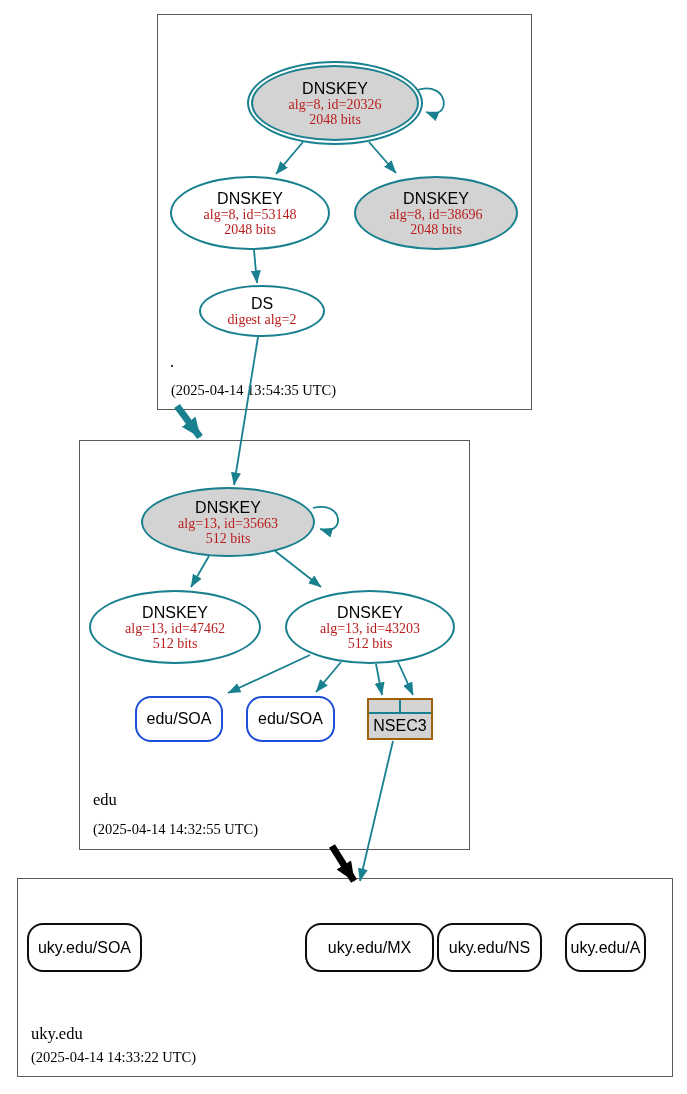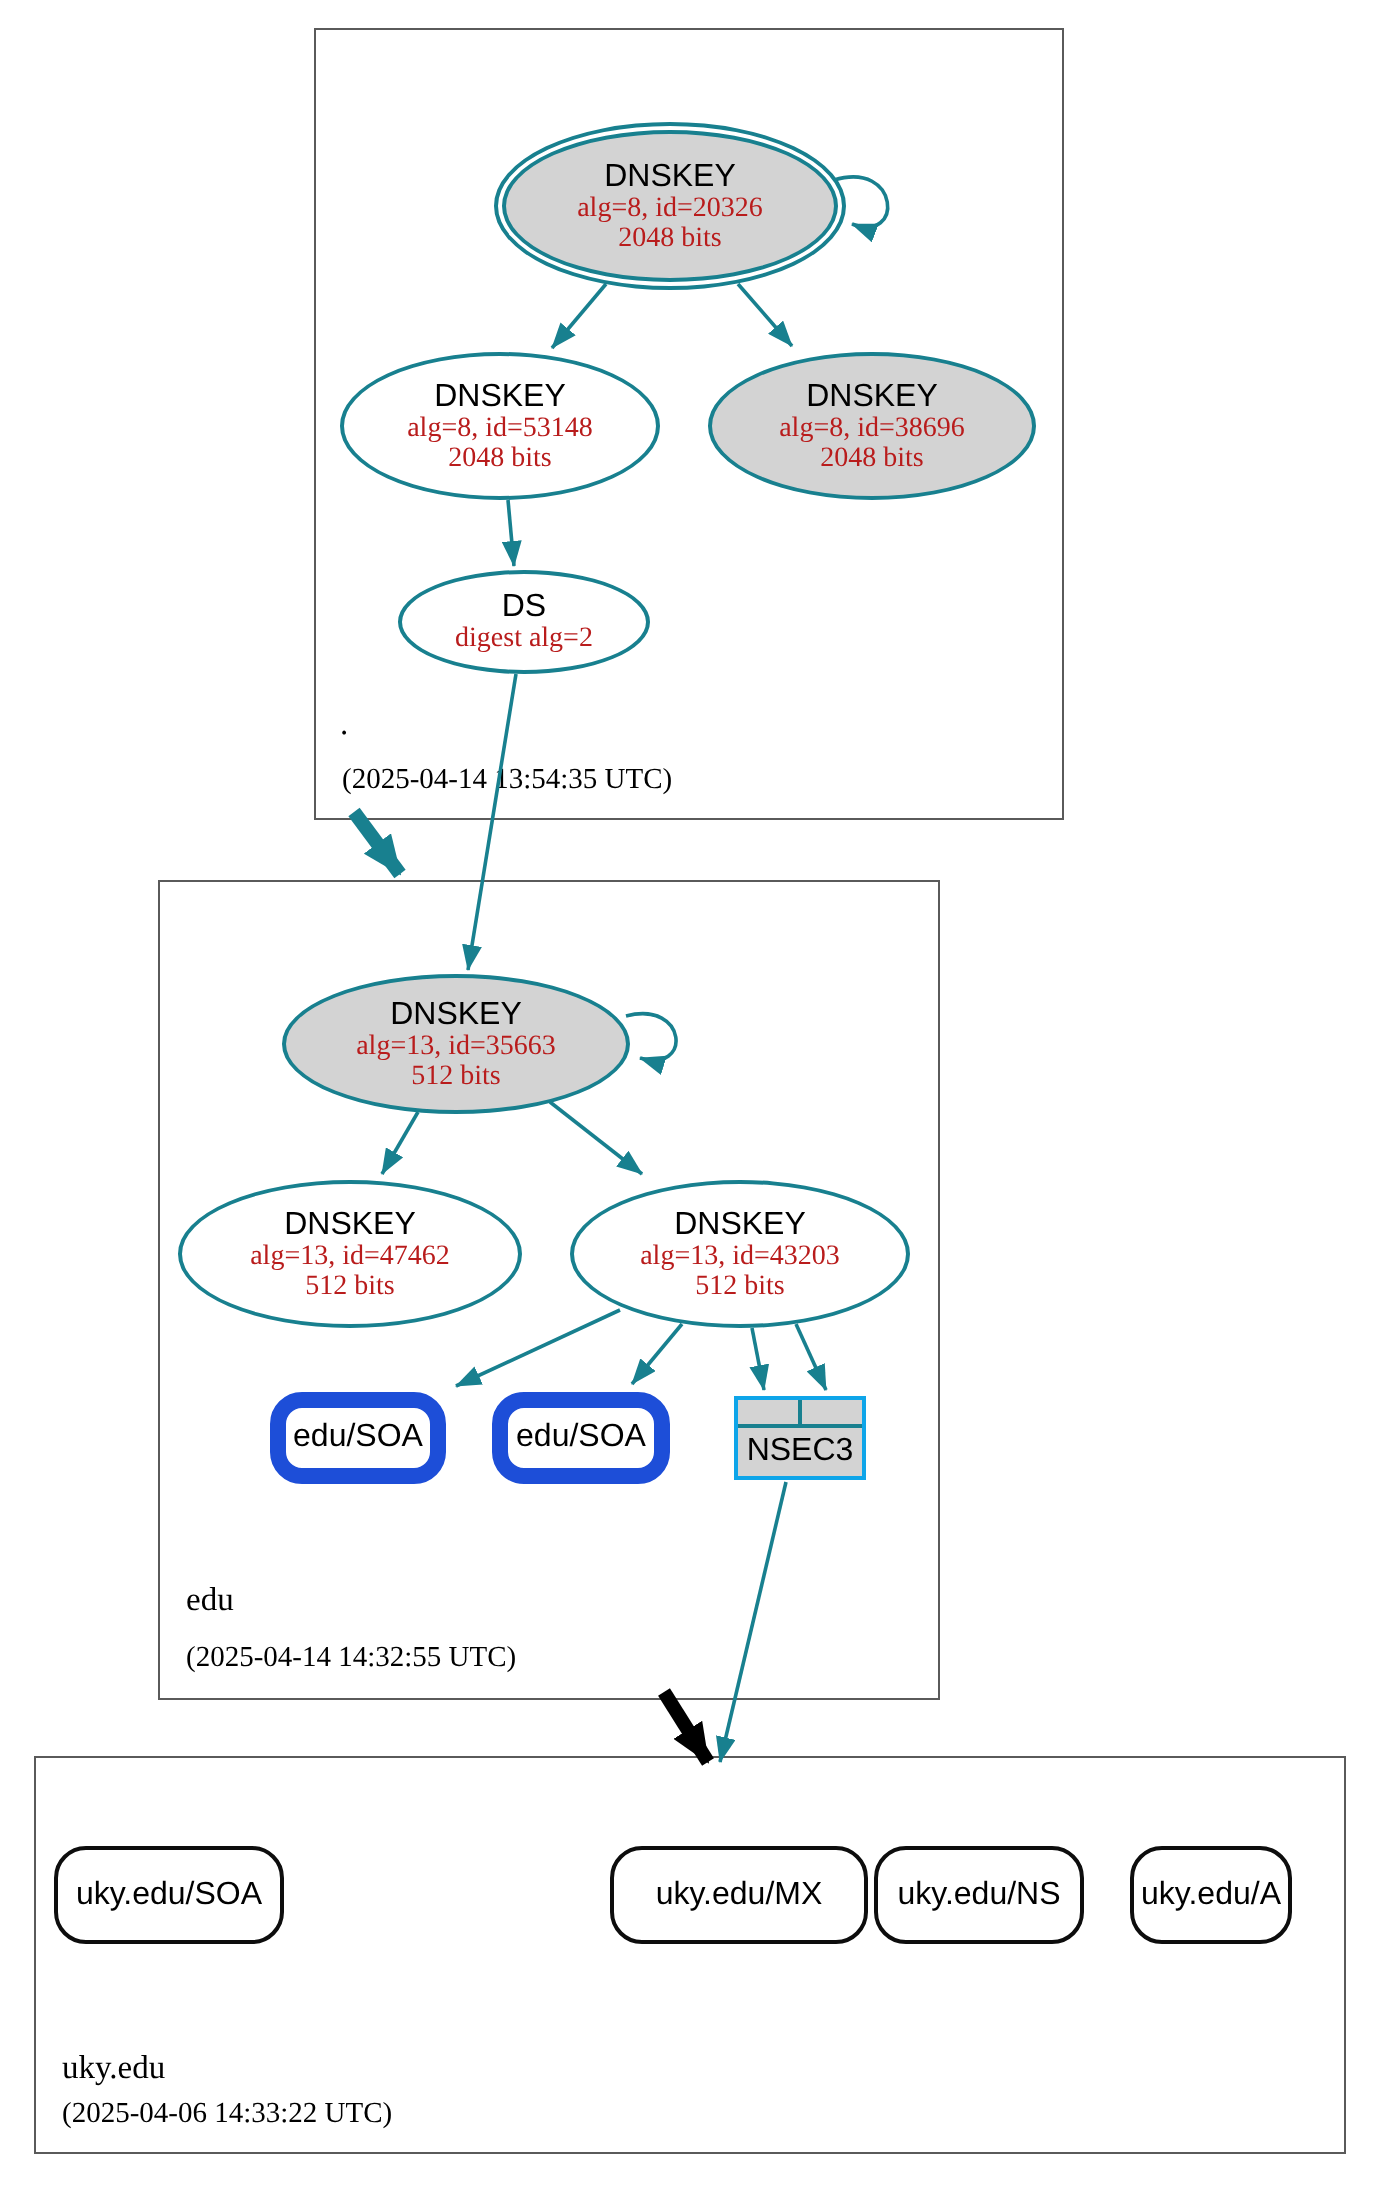--- a/index.html
+++ b/index.html
@@ -18,24 +18,24 @@
   .double-outer{position:absolute;border-radius:50%;border:2px solid #18808f;background:#fff;z-index:3;box-sizing:border-box;}
   .double-inner{position:absolute;left:2px;top:2px;right:2px;bottom:2px;border-radius:50%;
                 border:2px solid #18808f;background:#d3d3d3;display:flex;flex-direction:column;
                 align-items:center;justify-content:center;text-align:center;box-sizing:border-box;}
   .node-title{font-family:"Liberation Sans",sans-serif;font-size:16px;line-height:17px;color:#000;}
   .node-detail{font-family:"Liberation Serif",serif;font-size:14px;line-height:15px;color:#b91c1c;}
   
   .rrset{position:absolute;border-radius:16px;display:flex;align-items:center;justify-content:center;
          text-align:center;z-index:3;box-sizing:border-box;background:#fff;}
   .rr-label{font-family:"Liberation Sans",sans-serif;font-size:16px;color:#000;}
-  .rr-teal{border:8px solid #1d4ed8;}
+  .rr-teal{border:2px solid #1d4ed8;}
   .rr-black{border:2px solid #0d0d0d;}
   
-  .nsec3{position:absolute;border:2px solid #0ea5e9;background:#d3d3d3;z-index:3;box-sizing:border-box;
+  .nsec3{position:absolute;border:2px solid #a16207;background:#d3d3d3;z-index:3;box-sizing:border-box;
          display:flex;flex-direction:column;}
   .nsec3-row{height:12px;border-bottom:2px solid #18808f;display:flex;}
   .nsec3-cell{flex:1;}
   .nsec3-cell + .nsec3-cell{border-left:2px solid #18808f;}
   .nsec3-label{flex:1;display:flex;align-items:center;justify-content:center;
                font-family:"Liberation Sans",sans-serif;font-size:16px;color:#000;}
   .edges{position:absolute;left:0;top:0;z-index:10;pointer-events:none;}
 </style>
 </head>
 <body>
@@ -46,21 +46,21 @@
   <div class="zone-box" style="left:79px;top:440px;width:389px;height:408px;"></div>
   <div class="zone-box" style="left:17px;top:878px;width:654px;height:197px;"></div>
 
   <div class="zone-label" style="left:170px;top:352px;">.</div>
   <div class="zone-ts" style="left:171px;top:382px;">(2025-04-14 13:54:35 UTC)</div>
 
   <div class="zone-label" style="left:93px;top:790px;">edu</div>
   <div class="zone-ts" style="left:93px;top:821px;">(2025-04-14 14:32:55 UTC)</div>
 
   <div class="zone-label" style="left:31px;top:1024px;">uky.edu</div>
-  <div class="zone-ts" style="left:31px;top:1049px;">(2025-04-06 14:33:22 UTC)</div>
+  <div class="zone-ts" style="left:31px;top:1049px;">(2025-04-14 14:33:22 UTC)</div>
 
   <div class="double-outer" style="left:247px;top:61px;width:176px;height:84px;">
     <div class="double-inner">
       <span class="node-title">DNSKEY</span>
       <span class="node-detail">alg=8, id=20326</span>
       <span class="node-detail">2048 bits</span>
     </div>
   </div>
 
   <div class="ellipse teal-border white-fill" style="left:170px;top:176px;width:160px;height:74px;">

